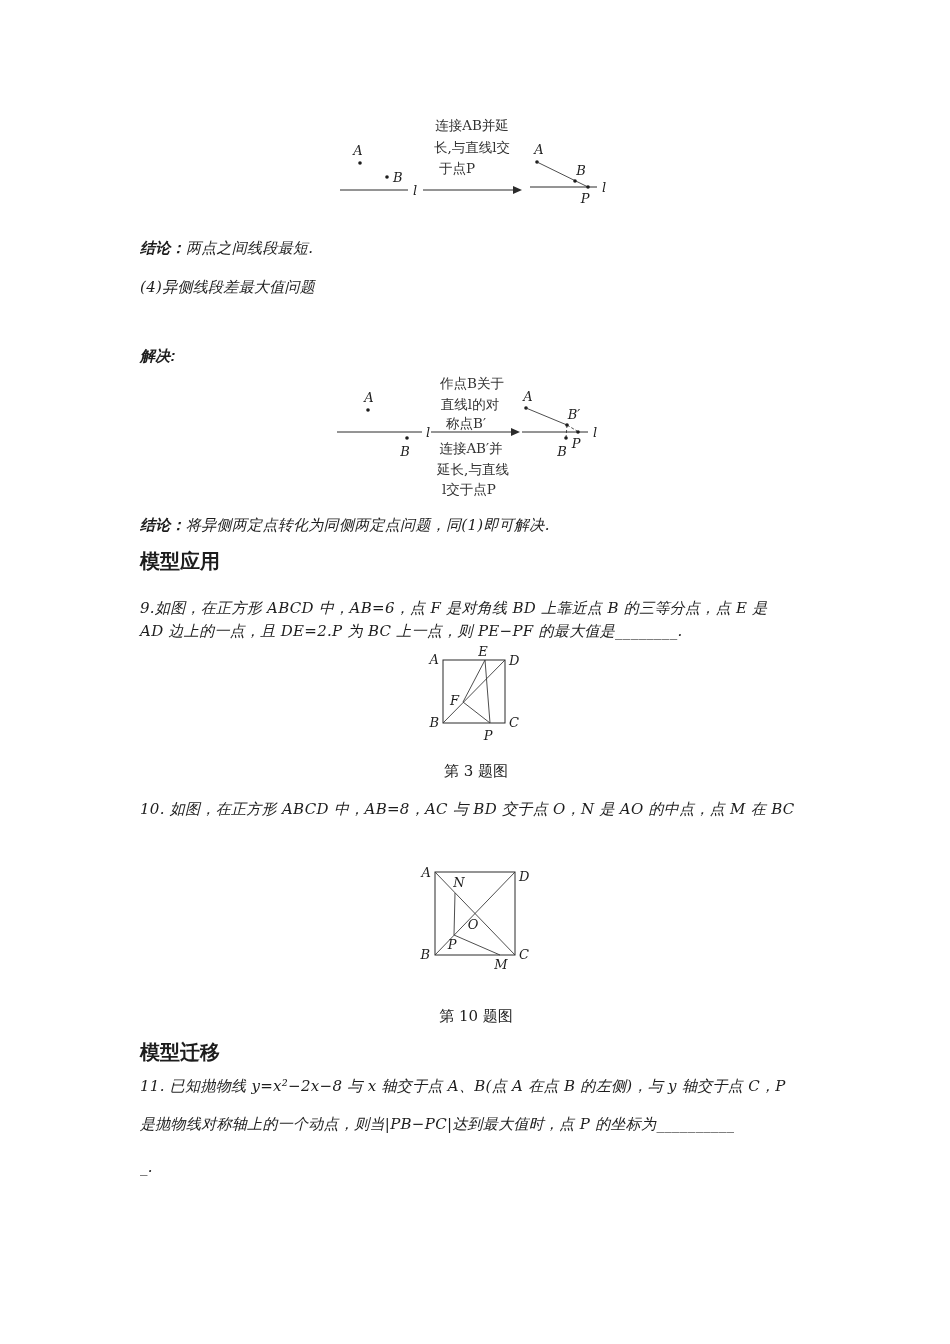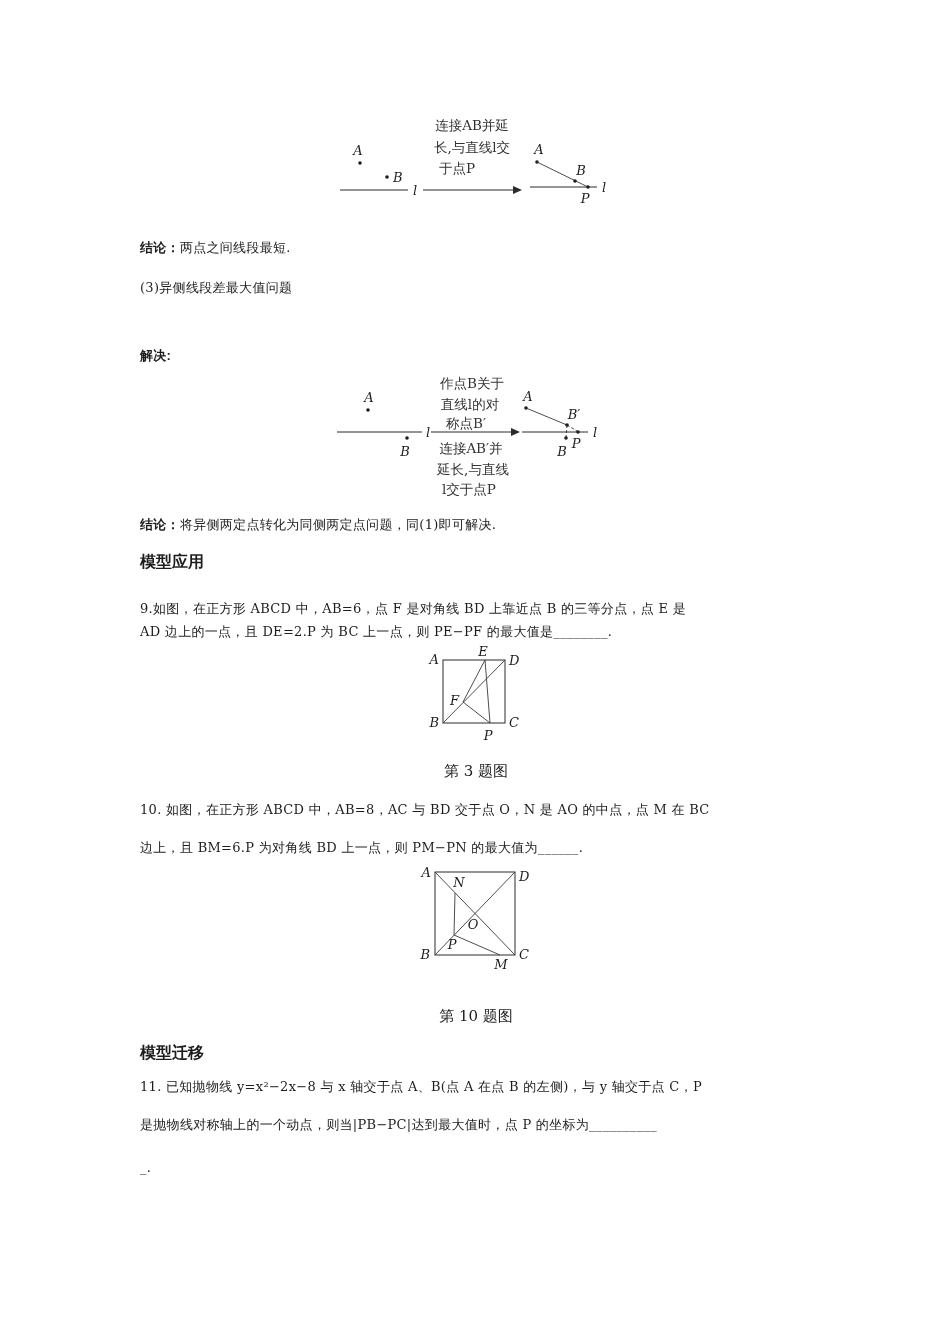--- a/index.html
+++ b/index.html
@@ -1,21 +1,21 @@
 <!DOCTYPE html>
 <html><head>
 <meta charset="utf-8">
 <style>
   html,body{margin:0;padding:0;background:#ffffff;}
   .page{position:relative;width:950px;height:1344px;background:#ffffff;overflow:hidden;
         font-family:"DejaVu Serif","Liberation Serif",serif;color:#1d1d1d;}
-  .tline{position:absolute;left:140px;font-size:13px;line-height:23px;letter-spacing:.3px;white-space:pre;}
+  .tline{position:absolute;left:140px;font-size:15px;line-height:23px;letter-spacing:.3px;white-space:pre;font-style:italic;}
   .blabel{font-family:"Liberation Sans","DejaVu Sans",sans-serif;font-weight:bold;}
   .bheader{position:absolute;left:140px;font-family:Liberation Serif, serif;
-           font-weight:bold;font-size:16px;line-height:23px;}
+           font-weight:bold;font-size:20px;line-height:23px;}
   .caption{position:absolute;left:326px;width:300px;text-align:center;font-size:15px;line-height:20px;}
   svg{position:absolute;overflow:visible;}
   .geo{stroke:#2b2b2b;stroke-width:1;fill:none;}
   .geo-thin{stroke:#3a3a3a;stroke-width:0.9;fill:none;}
   .dash{stroke-dasharray:3,2;}
   .dot{fill:#1d1d1d;stroke:none;}
   .mlabel{font-family:"DejaVu Serif","Liberation Serif",serif;font-style:italic;
           font-size:13px;fill:#1d1d1d;stroke:none;}
   .dgtext{font-family:"DejaVu Serif","Liberation Serif",serif;font-size:13.5px;fill:#333;stroke:none;}
   .arrowhead{fill:#2b2b2b;stroke:none;}
@@ -46,21 +46,21 @@
     <circle class="dot" cx="250" cy="76" r="1.8"></circle>
     <text class="mlabel" x="256" y="70" text-anchor="middle">B</text>
     <line class="geo" x1="205" y1="82" x2="272" y2="82"></line>
     <circle class="dot" cx="263" cy="82" r="1.8"></circle>
     <text class="mlabel" x="260" y="98" text-anchor="middle">P</text>
     <text class="mlabel" x="277" y="87" text-anchor="start">l</text>
   </svg>
 
   <div class="tline" style="top:236px;"><span class="blabel">结论：</span><span>两点之间线段最短.</span></div>
 
-  <div class="tline" style="top:276px;"><span>(3)异侧线段差最大值问题</span></div>
+  <div class="tline" style="top:276px;"><span>(4)异侧线段差最大值问题</span></div>
 
 
   <div class="tline" style="top:344px;"><span class="blabel">解决:</span></div>
 
   <svg style="left:325px;top:372px;" width="300" height="128" viewBox="0 0 300 128">
 
     <circle class="dot" cx="43" cy="38" r="1.8"></circle>
     <text class="mlabel" x="44" y="30" text-anchor="middle">A</text>
     <line class="geo" x1="12" y1="60" x2="97" y2="60"></line>
     <text class="mlabel" x="101" y="65" text-anchor="start">l</text>
@@ -109,21 +109,20 @@
     <text class="mlabel" x="91" y="22" text-anchor="start">D</text>
     <text class="mlabel" x="41" y="62" text-anchor="end">F</text>
     <text class="mlabel" x="21" y="84" text-anchor="end">B</text>
     <text class="mlabel" x="91" y="84" text-anchor="start">C</text>
     <text class="mlabel" x="70" y="97" text-anchor="middle">P</text>
   </svg>
 
   <div class="caption" style="top:761px;">第 3 题图</div>
 
   <div class="tline" style="top:798px;">10. 如图，在正方形 ABCD 中，AB=8，AC 与 BD 交于点 O，N 是 AO 的中点，点 M 在 BC</div>
-  <div class="tline" style="top:836px;">边上，且 BM=6.P 为对角线 BD 上一点，则 PM−PN 的最大值为______.</div>
 
   <svg style="left:418px;top:865px;" width="130" height="112" viewBox="0 0 130 112">
     <rect class="geo" x="17" y="7" width="80" height="83"></rect>
     <line class="geo-thin" x1="17" y1="7" x2="97" y2="90"></line>
     <line class="geo-thin" x1="17" y1="90" x2="97" y2="7"></line>
     <line class="geo-thin" x1="37" y1="28" x2="36" y2="70"></line>
     <line class="geo-thin" x1="36" y1="70" x2="82" y2="90"></line>
     <text class="mlabel" x="13" y="12" text-anchor="end">A</text>
     <text class="mlabel" x="101" y="16" text-anchor="start">D</text>
     <text class="mlabel" x="41" y="22" text-anchor="middle">N</text>

